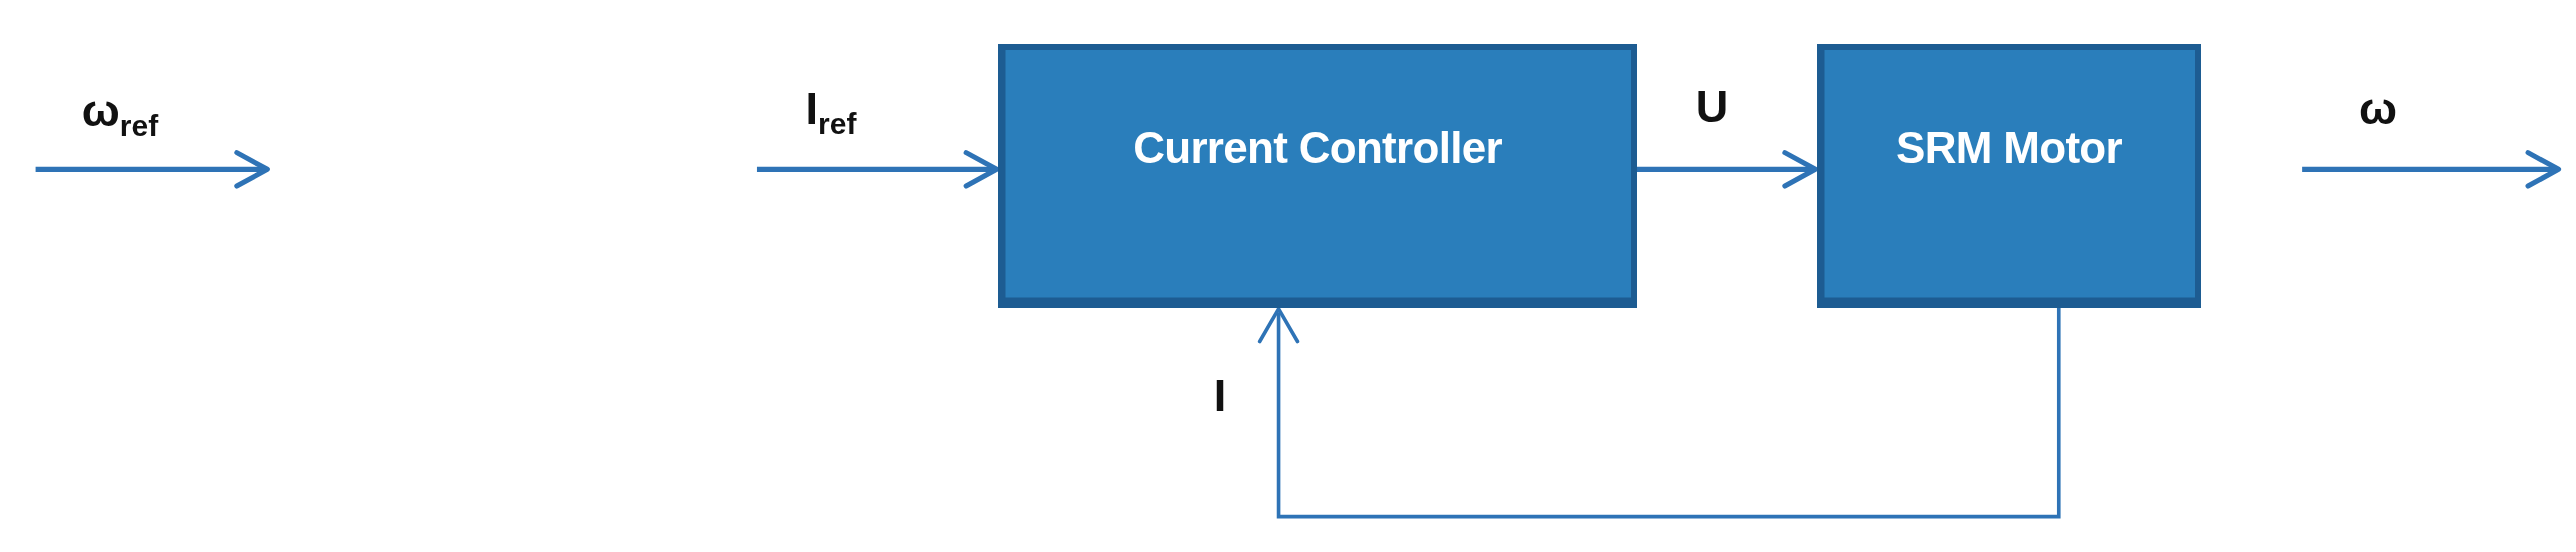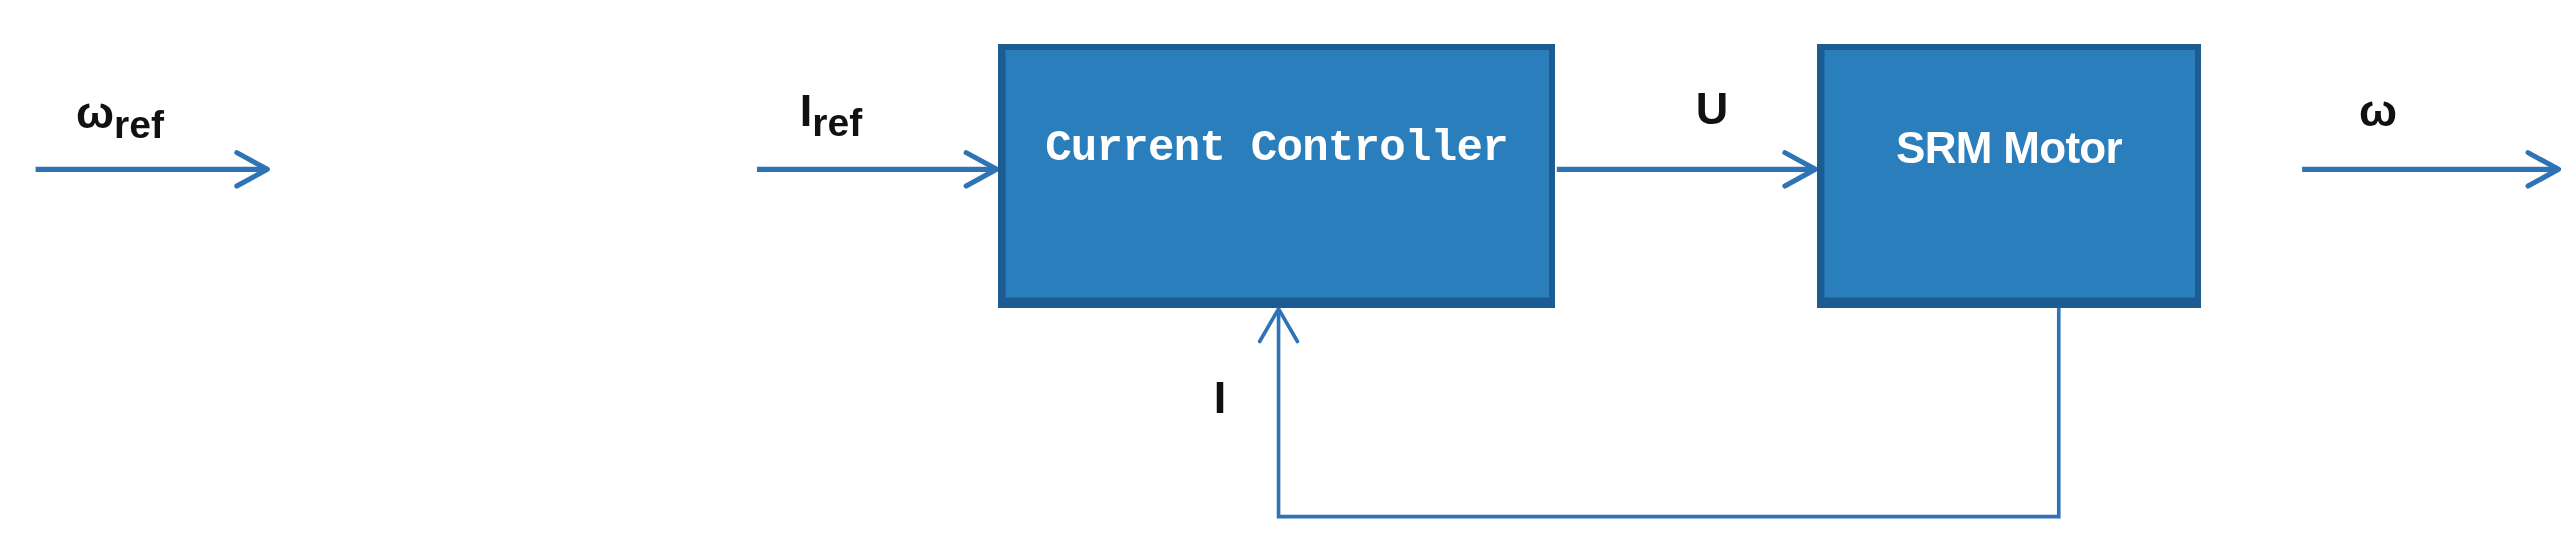--- a/index.html
+++ b/index.html
@@ -32,41 +32,41 @@
     box-shadow: inset 0 -4.4px 0 0 var(--block-border), inset 1.5px 0 0 0 var(--block-border);
     color: var(--block-text);
     font-weight: bold;
     text-align: center;
   }
   .block.generator {
     left: 269px; top: 44px; width: 487px; height: 263px;
     display: flex; flex-direction: column; justify-content: center;
     font-size: 44px; line-height: 74px;
   }
-  .block.controller { left: 998px; top: 44px; width: 557px; height: 264px; font-family: Liberation Mono, monospace; }
+  .block.controller { left: 998px; top: 44px; width: 639px; height: 264px; }
   .block.motor      { left: 1817px; top: 44px; width: 384px; height: 264px; }
   .block-title {
     position: absolute;
     left: 0; right: 0;
     top: 76px;
     font-size: 44px;
     line-height: 44px;
     letter-spacing: -0.7px;
   }
   .signal-label {
     position: absolute;
     transform: translate(-50%, -50%);
     color: var(--label-color);
     font-weight: bold;
     font-size: 45px;
     line-height: 45px;
     white-space: nowrap;
   }
   .signal-label sub {
-    font-size: 39px;
+    font-size: 30px;
     line-height: 30.5px;
     vertical-align: -10.2px;
     letter-spacing: 0;
   }
   .label-omega-ref { left: 120px;  top: 115px; }
   .label-i-ref     { left: 831px; top: 113px; }
   .label-u         { left: 1712px; top: 111px; }
   .label-omega-out { left: 2378px; top: 113px; }
   .label-i-feedback{ left: 1220px; top: 400px; }
   .wire  { stroke: var(--arrow-color); stroke-width: 7; fill: none; }

